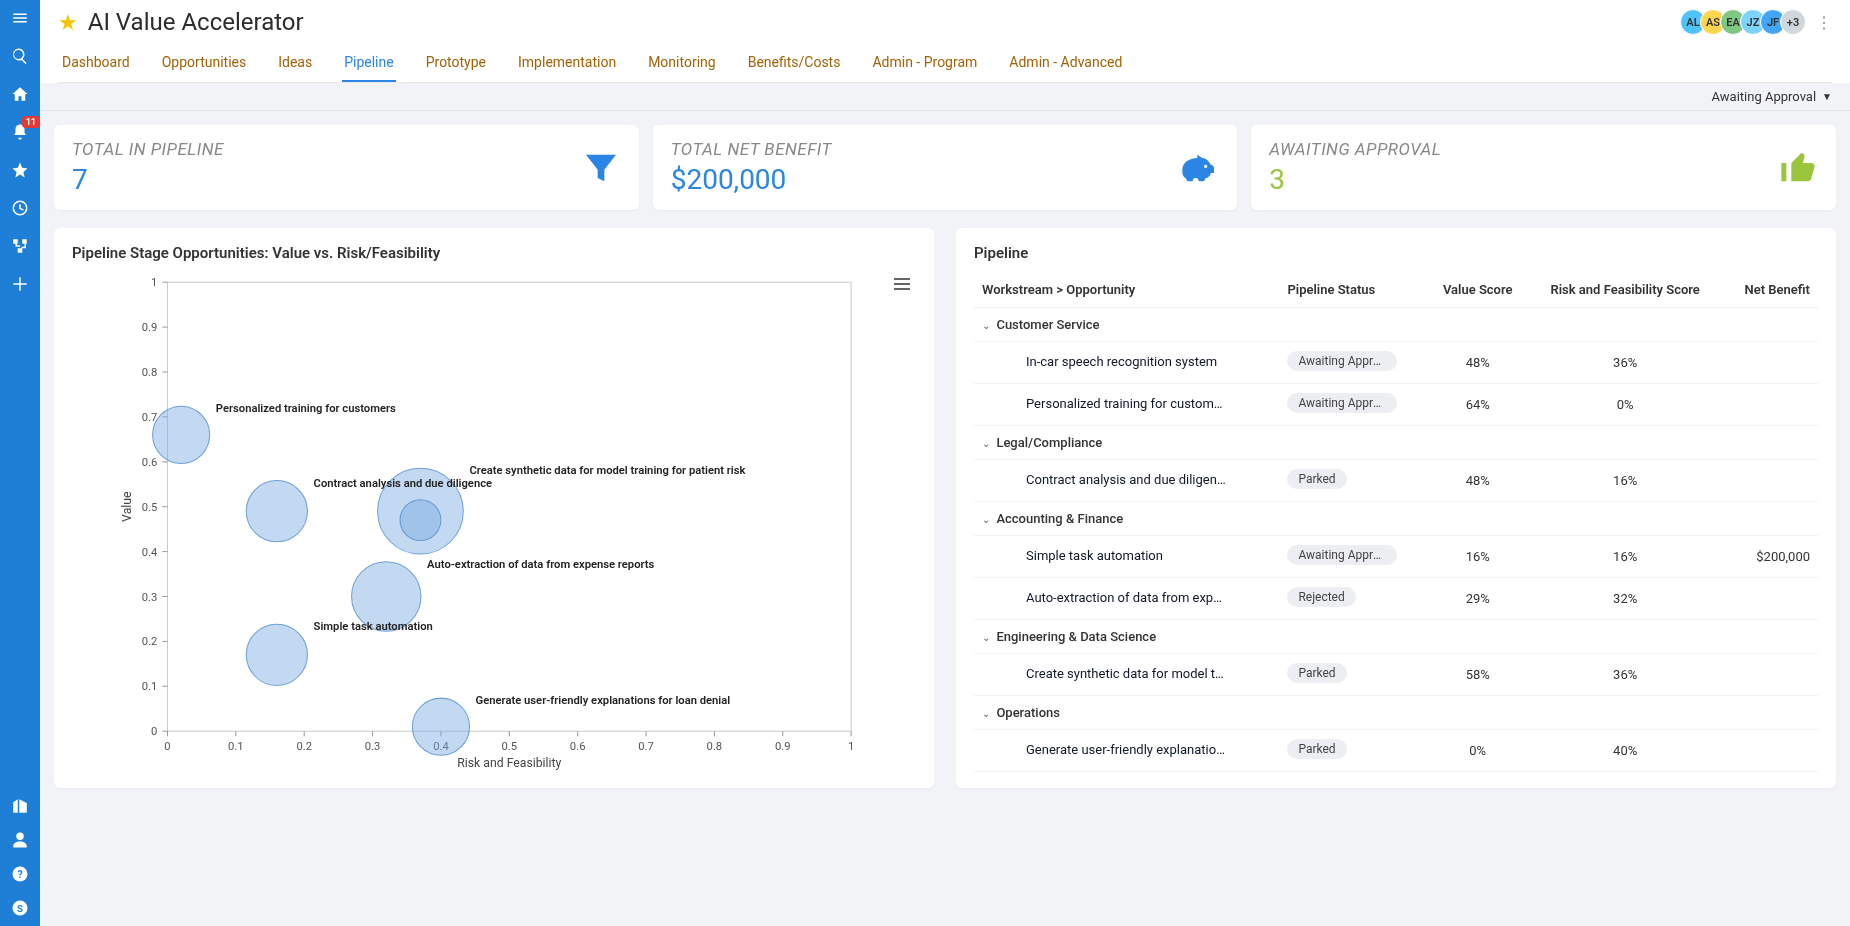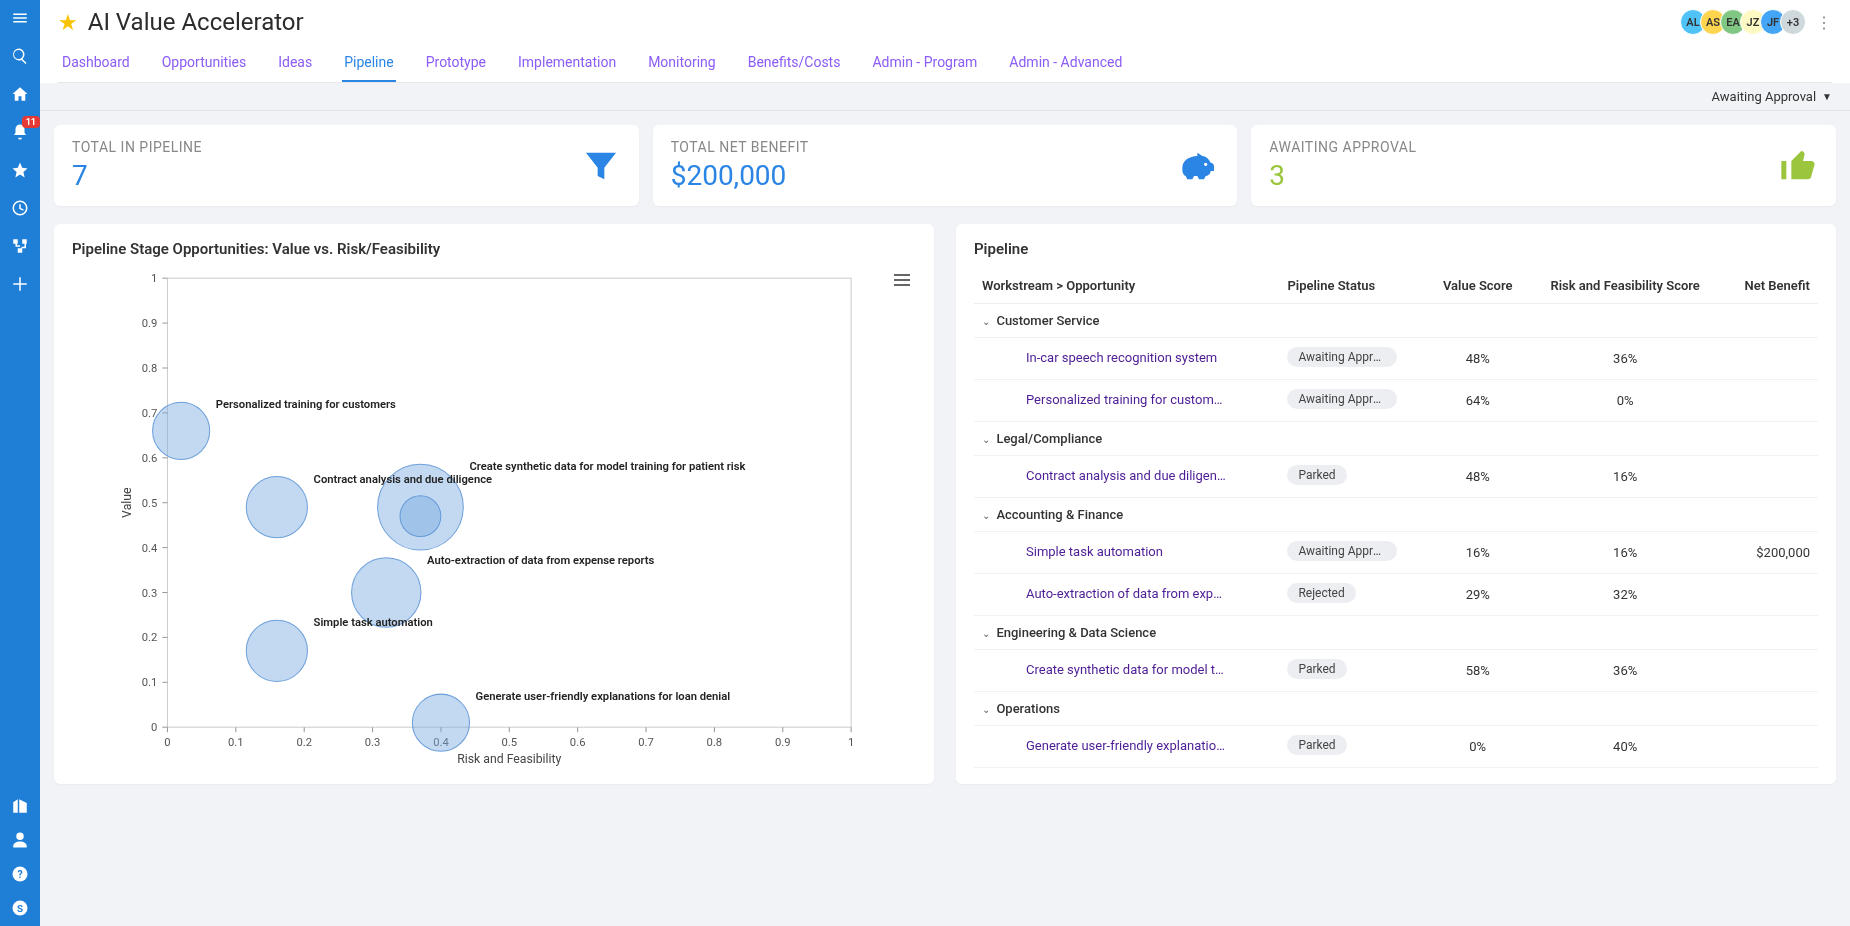--- a/index.html
+++ b/index.html
@@ -22,34 +22,34 @@
 .title-row { display: flex; align-items: center; justify-content: space-between; }
 .title-left { display: flex; align-items: center; gap: 10px; }
 .star { color: #f8c300; font-size: 22px; }
 .page-title { font-size: 24px; font-weight: 400; color: #2c2c2c; }
 .avatars { display: flex; align-items: center; gap: 0; }
 .avatar { width: 26px; height: 26px; border-radius: 50%; display: flex; align-items: center; justify-content: center; font-size: 11px; font-weight: 600; color: #333; margin-left: -6px; border: 1px solid #fff; }
 .kebab { margin-left: 10px; color: #888; cursor: pointer; font-size: 16px; }
 
 
 .tabs { display: flex; gap: 28px; margin-top: 10px; border-bottom: 1px solid #e8e8e8; padding: 0 2px; }
-.tab { font-size: 14px; color: #8b5cf6; padding: 8px 2px 10px 2px; cursor: pointer; border-bottom: 2px solid transparent; }
+.tab { font-size: 14px; color: #a16207; padding: 8px 2px 10px 2px; cursor: pointer; border-bottom: 2px solid transparent; }
 .tab.active { color: #2a85e4; border-bottom-color: #2a85e4; }
 
 
 .status-bar { background: #f1f3f6; padding: 6px 18px; display: flex; justify-content: flex-end; align-items: center; font-size: 13px; color: #333; border-bottom: 1px solid #e2e5ea; }
 .status-bar .caret { margin-left: 6px; font-size: 10px; }
 
 
 .content { flex: 1; background: #f1f3f6; padding: 14px 14px; overflow: auto; }
 
 
 .kpi-row { display: flex; gap: 14px; margin-bottom: 18px; }
 .kpi { flex: 1; background: #fff; border-radius: 6px; padding: 14px 18px; display: flex; justify-content: space-between; align-items: center; box-shadow: 0 1px 2px rgba(0,0,0,0.04); }
-.kpi-label { font-size: 14px; color: #888; letter-spacing: 0.5px; text-transform: uppercase; margin-bottom: 4px; }
+.kpi-label { font-size: 17px; color: #888; letter-spacing: 0.5px; text-transform: uppercase; margin-bottom: 4px; font-style: italic; }
 .kpi-value { font-size: 28px; font-weight: 400; }
 .kpi-value.blue { color: #2a85e4; }
 .kpi-value.green { color: #9bc53d; }
 .kpi-icon { width: 40px; height: 40px; }
 .kpi-icon svg { width: 100%; height: 100%; }
 
 
 .two-col { display: flex; gap: 22px; }
 .panel { background: #fff; border-radius: 6px; padding: 16px 18px; box-shadow: 0 1px 2px rgba(0,0,0,0.04); }
 .panel-title { font-size: 15px; font-weight: 600; color: #333; margin-bottom: 10px; }
@@ -63,21 +63,21 @@
 
 .table-wrap { overflow: auto; }
 table.pipeline { width: 100%; border-collapse: collapse; font-size: 13px; }
 table.pipeline th { text-align: left; font-weight: 600; color: #333; padding: 10px 8px; border-bottom: 1px solid #eee; }
 table.pipeline th.right, table.pipeline td.right { text-align: right; }
 table.pipeline th.center, table.pipeline td.center { text-align: center; }
 table.pipeline td { padding: 9px 8px; border-bottom: 1px solid #f2f2f2; vertical-align: middle; }
 .group-row td { font-weight: 500; color: #333; padding-left: 24px; }
 .group-row .chev { margin-right: 6px; font-size: 10px; color: #666; display: inline-block; }
 .opp-row td:first-child { padding-left: 52px; }
-.opp-link { color: #4c1d95; cursor: pointer; white-space: nowrap; overflow: hidden; text-overflow: ellipsis; max-width: 200px; display: inline-block; }
+.opp-link { color: #0f172a; cursor: pointer; white-space: nowrap; overflow: hidden; text-overflow: ellipsis; max-width: 200px; display: inline-block; }
 .pill { background: #eceef1; border-radius: 14px; padding: 3px 11px; font-size: 12px; color: #444; white-space: nowrap; overflow: hidden; text-overflow: ellipsis; max-width: 110px; display: inline-block; }
 
 svg text.bubble-label { font-size: 11px; font-weight: 600; fill: #222; }
 svg text.axis { font-size: 11px; fill: #555; }
 svg text.axis-title { font-size: 12px; fill: #444; }
 </style>
 </head>
 <body>
 
 <div class="app">
@@ -155,21 +155,21 @@
       <div class="title-row">
         <div class="title-left">
           <span class="star">★</span>
           <h1 class="page-title">AI Value Accelerator</h1>
         </div>
         <div style="display:flex;align-items:center;">
           <div class="avatars" id="avatars">
               <div class="avatar" style="background: rgb(79, 195, 247);">AL</div>
               <div class="avatar" style="background: rgb(255, 213, 79);">AS</div>
               <div class="avatar" style="background: rgb(129, 199, 132);">EA</div>
-              <div class="avatar" style="background: #fef9c3;">JZ</div>
+              <div class="avatar" style="background: #7dd3fc;">JZ</div>
               <div class="avatar" style="background: rgb(66, 165, 245);">JF</div>
               <div class="avatar" style="background: rgb(207, 216, 220);">+3</div>
             </div>
           <span class="kebab">⋮</span>
         </div>
       </div>
       <div class="tabs" id="tabs">
           <div class="tab">Dashboard</div>
           <div class="tab">Opportunities</div>
           <div class="tab">Ideas</div>

